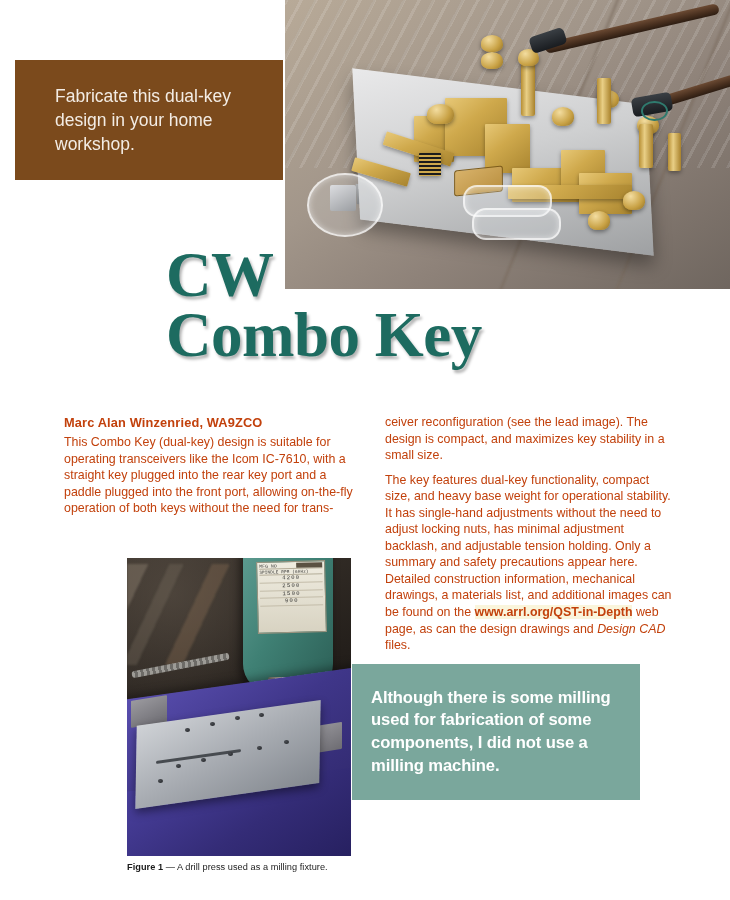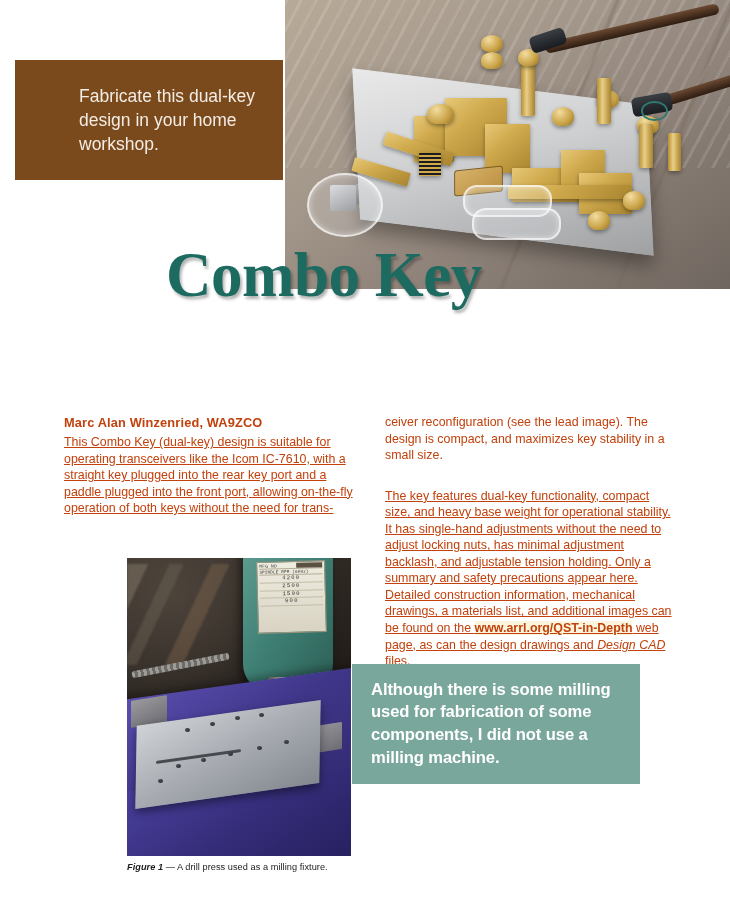--- a/index.html
+++ b/index.html
@@ -116,21 +116,20 @@
     background: #7b4a1c;
     display: flex;
     align-items: center;
     padding-left: 40px;
   }
   .brown-callout p {
     color: #f3ece4;
     font-size: 17.5px;
     line-height: 1.38;
     font-weight: 400;
-    margin-left: 24px;
   }
 
   
   .title {
     position: absolute;
     left: 166px; top: 246px;
     font-family: "Liberation Serif", "DejaVu Serif", serif;
     font-weight: 700;
     color: #1d6b60;
     font-size: 63px;
@@ -151,22 +150,22 @@
   }
   .col-left  { left: 64px;  top: 414px; width: 290px; }
   .col-right { left: 385px; top: 414px; width: 292px; }
 
   .byline {
     font-weight: 700;
     font-size: 12.8px;
     margin-bottom: 3px;
     letter-spacing: .15px;
   }
-  .col p { margin-bottom: 24px; }
-  .col p:last-child { margin-bottom: 0; text-decoration: underline; }
+  .col p { margin-bottom: 8px; }
+  .col p:last-child { margin-bottom: 0; }
   .url-bold {
     font-weight: 700;
     background: #faf5dc;
     margin-top: 21px;
   }
   .ital { font-style: italic; }
 
   
   .figure-photo {
     position: absolute;
@@ -285,21 +284,21 @@
     width: 44%; height: 7px;
     background: repeating-linear-gradient(90deg, #9d9b96 0 3px, #6d6b67 3px 6px);
     transform: rotate(-11deg);
     border-radius: 3px;
   }
 
   
   .pull-quote {
     position: absolute;
     left: 352px; top: 664px;
-    width: 288px; height: 120px;
+    width: 288px; height: 136px;
     background: #7aa79c;
     display: flex;
     align-items: center;
     padding-left: 19px;
     padding-right: 10px;
   }
   .pull-quote p {
     color: #ffffff;
     font-size: 16.6px;
     font-weight: 700;
@@ -309,21 +308,21 @@
 
   
   .caption {
     position: absolute;
     left: 127px; top: 862px;
     width: 300px;
     font-size: 9.2px;
     color: #1c1c1c;
     letter-spacing: .05px;
   }
-  .caption b { font-weight: 700; font-style: italic; }
+  .caption b { font-weight: 700; }
 </style>
 </head>
 <body>
 
 <div class="page">
 
   <div class="lead-photo">
     <div class="perf-band"></div>
     <div class="bench-line"></div>
     <div class="bench-line b2"></div>
@@ -370,20 +369,21 @@
     <div class="cable" style="left:80%;top:28%;width:32%;transform:rotate(-17deg);"></div>
     <div class="boot" style="left:78%;top:33%;width:9%;height:6.5%;transform:rotate(-10deg);"></div>
     <div style="position:absolute;left:80%;top:35%;width:6%;height:7%;border:2px solid #2f7a6e;border-radius:50%;"></div>
   </div>
 
   <div class="brown-callout">
     <p>Fabricate this dual-key design in your home workshop.</p>
   </div>
 
   <h1 class="title">
+    <span>CW</span>
     <span class="l2">Combo Key</span>
   </h1>
 
   <div class="col col-left">
     <div class="byline">Marc Alan Winzenried, WA9ZCO</div>
     <p>This Combo Key (dual-key) design is suitable for operating transceivers like the Icom IC-7610, with a straight key plugged into the rear key port and a paddle plugged into the front port, allowing on-the-fly operation of both keys without the need for trans-</p>
   </div>
 
   <div class="col col-right">
     <p>ceiver reconfiguration (see the lead image). The design is compact, and maximizes key stability in a small size.</p>

